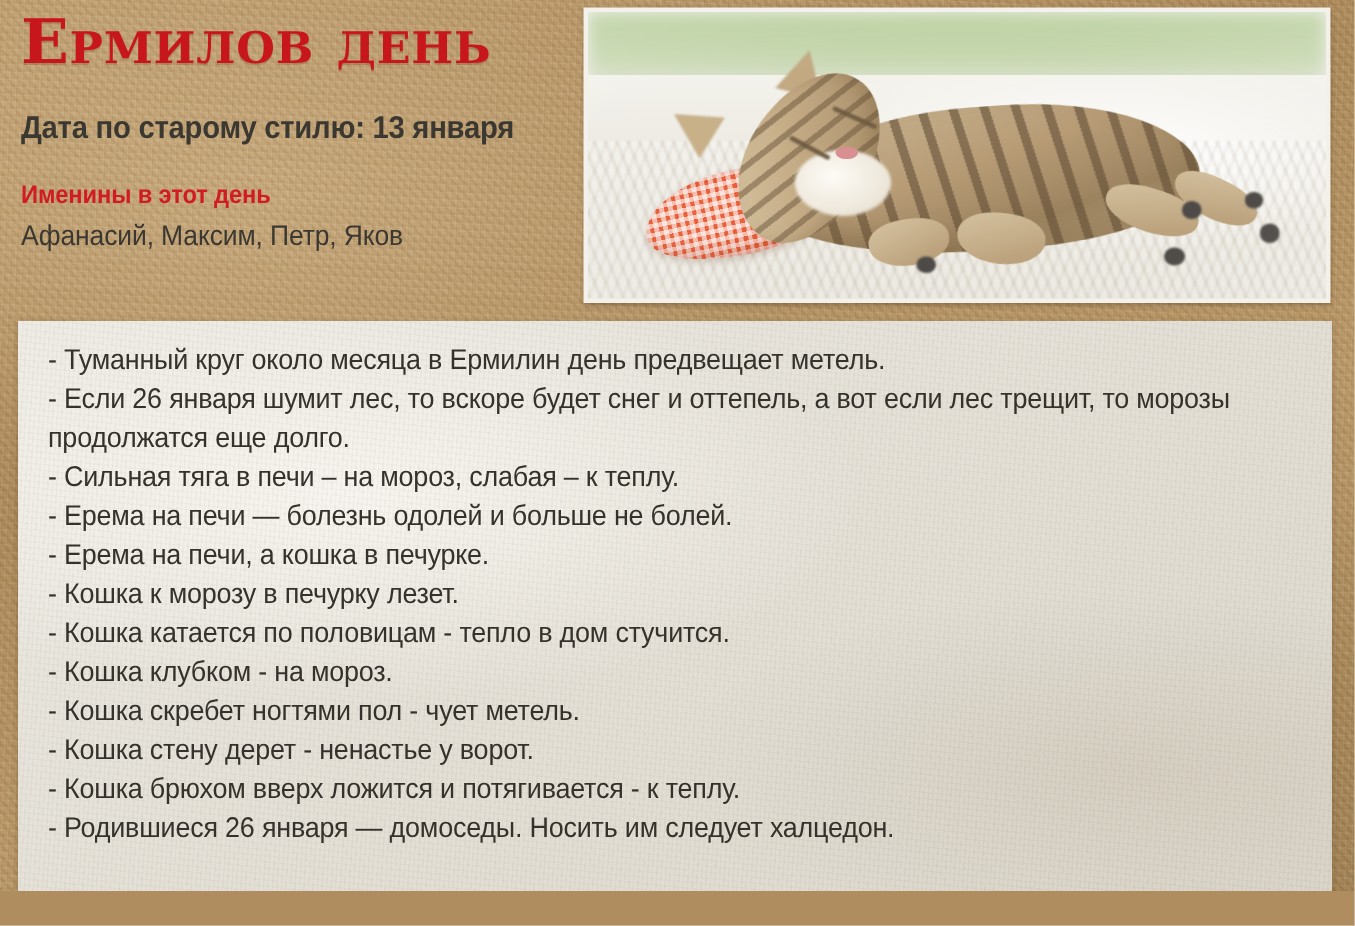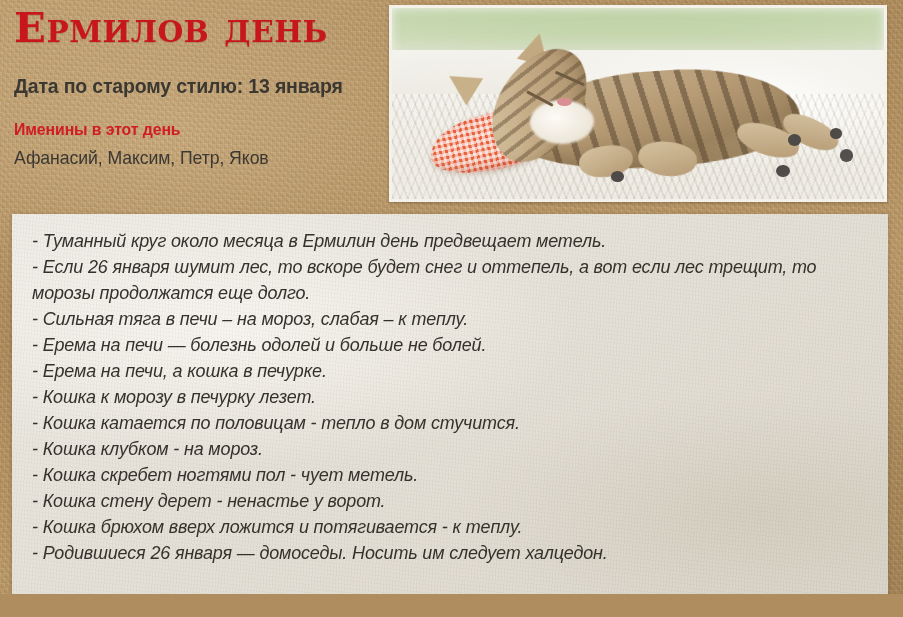--- a/index.html
+++ b/index.html
@@ -254,21 +254,20 @@
     box-sizing: border-box;
     padding: 14px 18px 10px 20px;
     background-color: #e3dfd6;
     background-image:
       repeating-linear-gradient(94deg, rgba(150,142,128,0.055) 0 1px, rgba(255,255,255,0.05) 1px 3px),
       repeating-linear-gradient(6deg, rgba(148,140,126,0.045) 0 1px, rgba(255,255,255,0.04) 1px 4px),
       radial-gradient(ellipse 55% 50% at 25% 30%, rgba(255,253,248,0.65), rgba(255,253,248,0) 72%),
       radial-gradient(ellipse 50% 45% at 85% 78%, rgba(196,186,168,0.45), rgba(196,186,168,0) 70%),
       linear-gradient(150deg, #eceae3 0%, #e2ded4 45%, #d9d4c8 100%);
     box-shadow: 0 1px 4px rgba(70,48,24,0.30);
-    font-style: italic;
   }
   #omens-list {
     margin: 0;
     padding: 0;
     list-style: none;
   }
   .omen-item {
     font-family: "Liberation Sans Narrow", "Liberation Sans", sans-serif;
     font-weight: 400;
     font-size: 19px;

